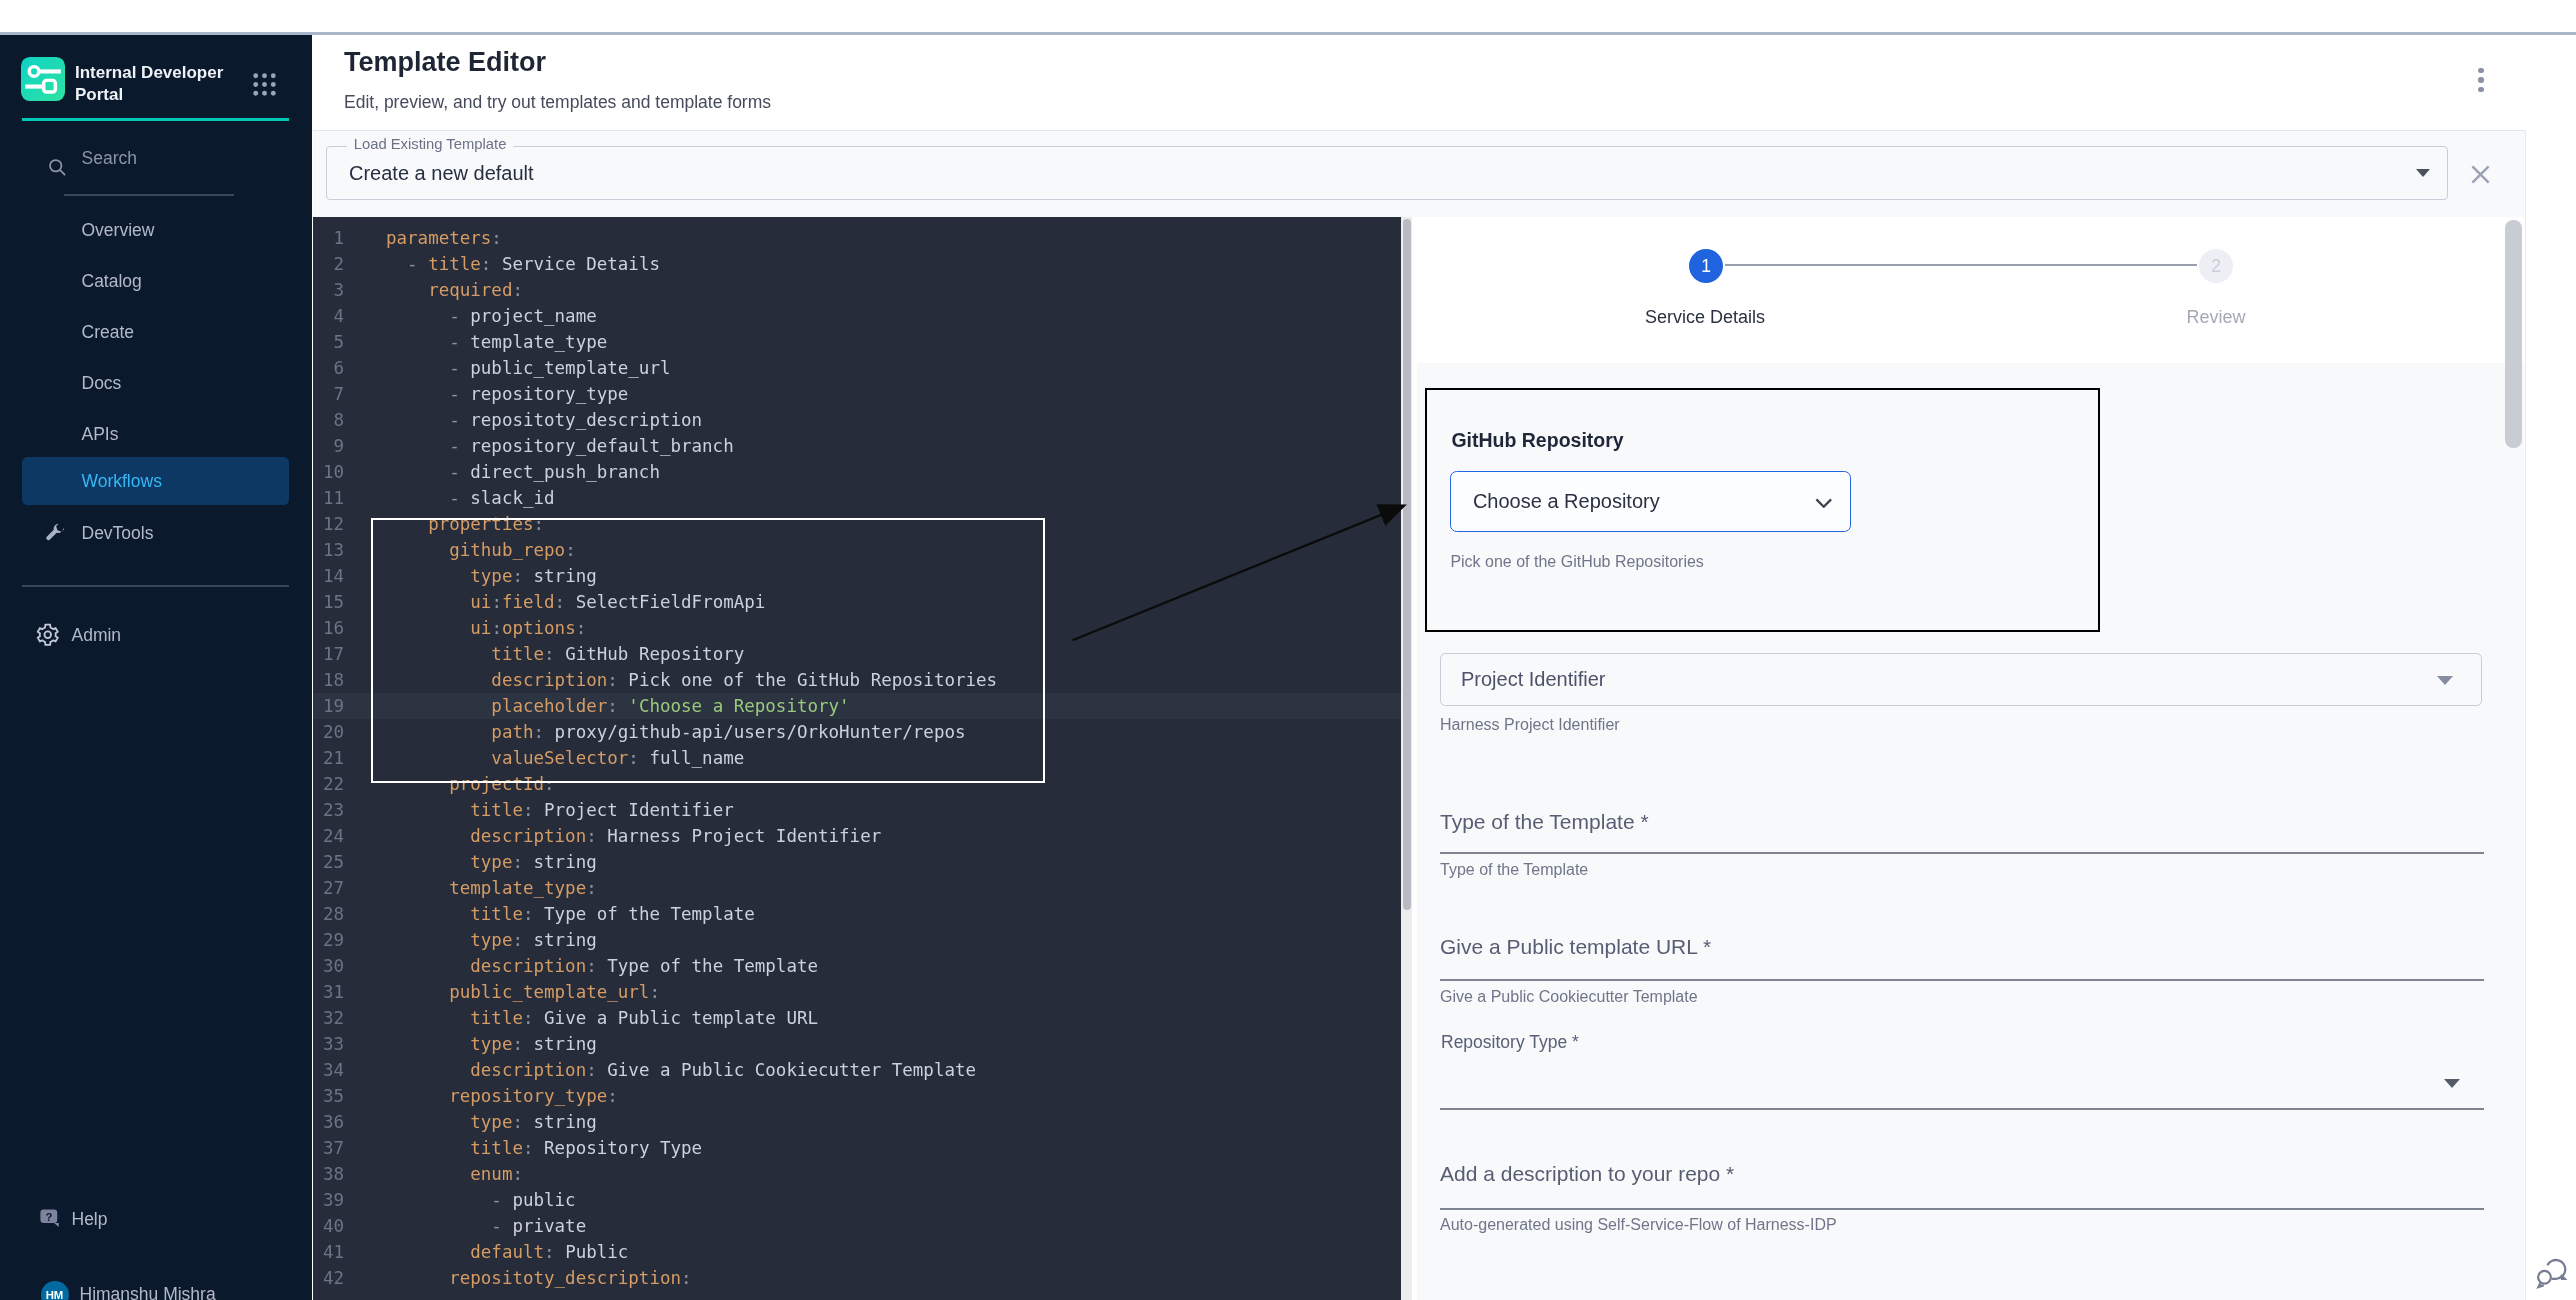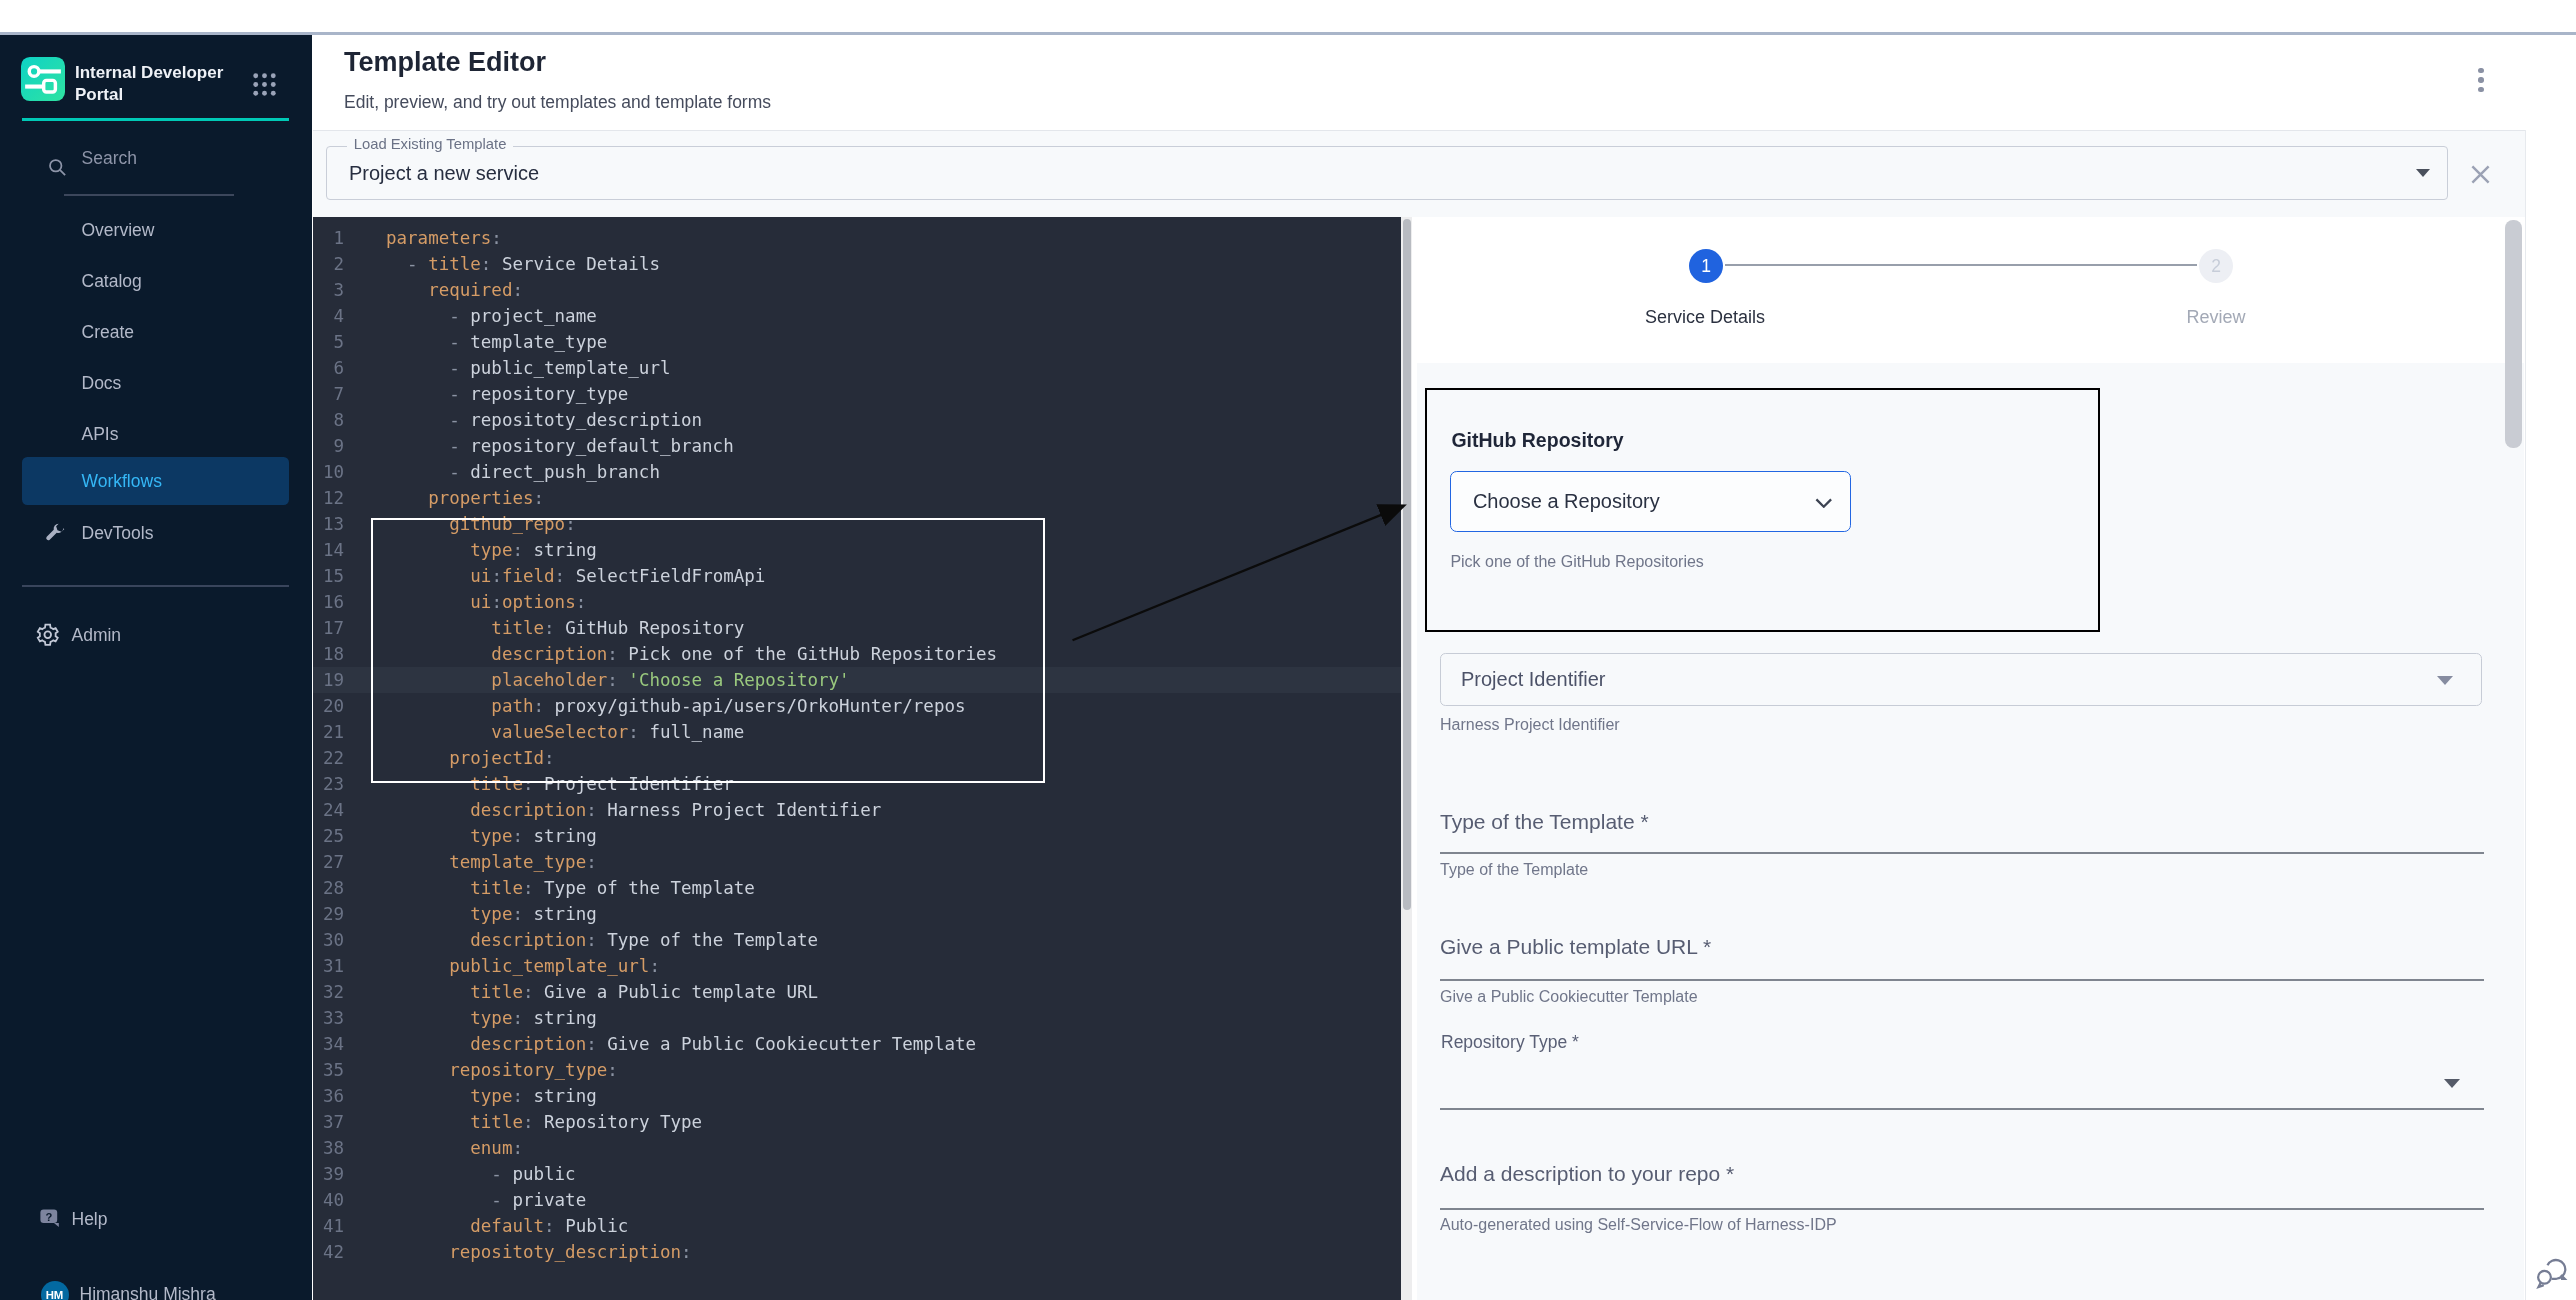--- a/index.html
+++ b/index.html
@@ -204,21 +204,21 @@
       <i></i>
       <i></i>
     </div>
   <div id="hdr-divider" class="abs"></div>
 
   <div id="load-row" class="abs">
     <div id="load-select" class="abs" style="left:12.8px;top:14.8px;">
       <span class="abs" id="load-caret" style="right:17px;top:22px;"></span>
     </div>
     <span id="load-label" class="abs" style="left:34px;top:4.7px;">Load Existing Template</span>
-    <span id="load-value" class="abs" style="left:36px;top:14.8px;">Project a new service</span>
+    <span id="load-value" class="abs" style="left:36px;top:14.8px;">Create a new default</span>
     <span class="abs" style="left:2156px;top:32px;" id="load-close">
       <svg width="23" height="23" viewBox="0 0 34 34" stroke="#9ba2b4" stroke-width="3.6">
         <path d="M5 5 L29 29 M29 5 L5 29"></path>
       </svg>
     </span>
   </div>
 
   <div id="editor" class="abs">
     <div id="code-lines">
         <div class="cl">
@@ -253,20 +253,24 @@
           <span class="ln">8</span>
           <pre class="cc">      <span class="tp">- </span><span class="tv">repositoty_description</span></pre>
         </div>
         <div class="cl">
           <span class="ln">9</span>
           <pre class="cc">      <span class="tp">- </span><span class="tv">repository_default_branch</span></pre>
         </div>
         <div class="cl">
           <span class="ln">10</span>
           <pre class="cc">      <span class="tp">- </span><span class="tv">direct_push_branch</span></pre>
+        </div>
+        <div class="cl">
+          <span class="ln">11</span>
+          <pre class="cc">      <span class="tp">- </span><span class="tv">slack_id</span></pre>
         </div>
         <div class="cl">
           <span class="ln">12</span>
           <pre class="cc">    <span class="tk">properties</span><span class="tp">:</span></pre>
         </div>
         <div class="cl">
           <span class="ln">13</span>
           <pre class="cc">      <span class="tk">github_repo</span><span class="tp">:</span></pre>
         </div>
         <div class="cl">

